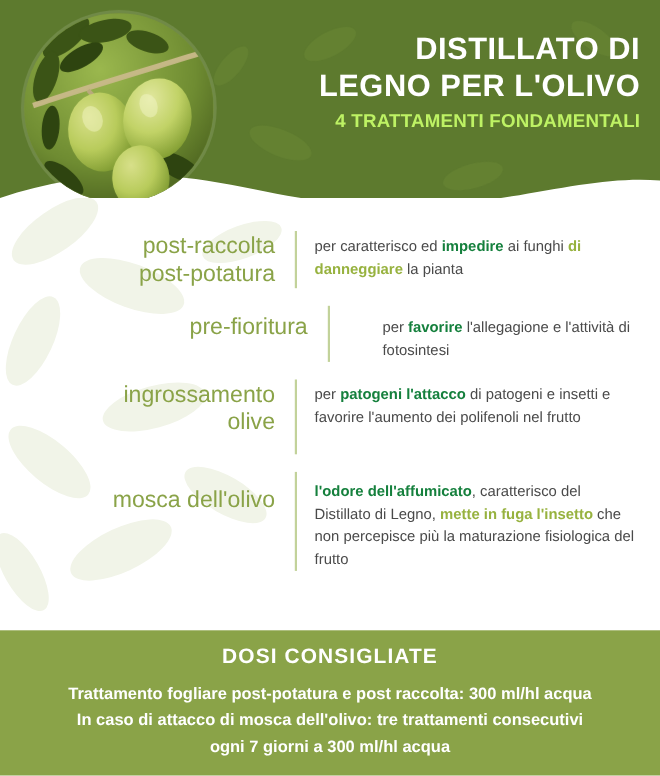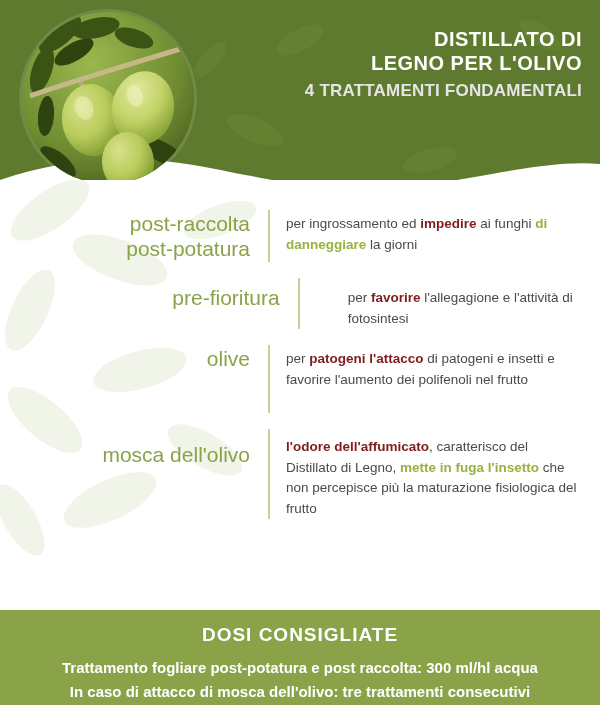--- a/index.html
+++ b/index.html
@@ -29,32 +29,32 @@
     left: 0; bottom: -2px;
     width: 600px; height: 48px;
   }
   .header-texts {
     position: absolute;
     right: 18px; top: 28px;
     text-align: right;
     color: #ffffff;
   }
   .title-1, .title-2 {
-    font-size: 20px;
+    font-size: 28px;
     font-weight: bold;
     letter-spacing: 0.5px;
     line-height: 1.18;
     color: #ffffff;
   }
   .subtitle {
     margin-top: 6px;
     font-size: 17px;
     font-weight: bold;
     letter-spacing: 0.2px;
-    color: #e5e5e5;
+    color: #bef264;
   }
 
   
   .photo-circle {
     position: absolute;
     left: 22px; top: 12px;
     width: 172px; height: 172px;
     border-radius: 50%;
     overflow: hidden;
     background: #7a9438;
@@ -97,37 +97,37 @@
   }
   .row-left span { display: block; }
   .row-right {
     width: 312px;
     border-left: 2px solid #c2d29a;
     padding-left: 16px;
     color: #4a4a4a;
     font-size: 13.5px;
     line-height: 1.52;
   }
-  .hl { color: #7f1d1d; font-weight: bold; }
+  .hl { color: #15803d; font-weight: bold; }
   .hl2 { color: #97b23f; font-weight: bold; }
 
   .r1 .row-left { padding-top: 2px; }
   .r1 .row-right { padding-top: 4px; min-height: 52px; }
   .r2 .row-left { padding-top: 8px; margin-left: 39px; }
   .r2 .row-right { padding-top: 10px; min-height: 48px; padding-left: 48px; }
   .r3 .row-left { padding-top: 2px; }
   .r3 .row-right { padding-top: 4px; min-height: 68px; }
   .r4 .row-left { padding-top: 14px; }
   .r4 .row-right { padding-top: 8px; min-height: 88px; }
 
   
   .footer {
     position: absolute;
     left: 0; bottom: 0;
-    width: 600px; height: 95px;
+    width: 600px; height: 132px;
     background: #8aa348;
     color: #ffffff;
     text-align: center;
     padding-top: 14px;
   }
   .footer-title {
     font-size: 19px;
     font-weight: bold;
     letter-spacing: 1px;
     margin-bottom: 10px;
@@ -231,36 +231,37 @@
     </svg>
 
     <div class="rows">
 
       <div class="row r1">
         <div class="row-left">
           <span>post-raccolta</span>
           <span>post-potatura</span>
         </div>
         <div class="row-right">
-          <span>per ingrossamento ed </span><span class="hl">impedire</span><span> ai funghi </span><span class="hl2">di danneggiare</span><span> la giorni</span>
+          <span>per caratterisco ed </span><span class="hl">impedire</span><span> ai funghi </span><span class="hl2">di danneggiare</span><span> la pianta</span>
         </div>
       </div>
 
       <div class="row r2">
         <div class="row-left">
           <span>pre-fioritura</span>
           <span></span>
         </div>
         <div class="row-right">
           <span>per </span><span class="hl">favorire</span><span> l'allegagione e l'attività di fotosintesi</span>
         </div>
       </div>
 
       <div class="row r3">
         <div class="row-left">
+          <span>ingrossamento</span>
           <span>olive</span>
         </div>
         <div class="row-right">
           <span>per </span><span class="hl">patogeni l'attacco</span><span> di patogeni e insetti e favorire l'aumento dei polifenoli nel frutto</span>
         </div>
       </div>
 
       <div class="row r4">
         <div class="row-left">
           <span>mosca dell'olivo</span>

